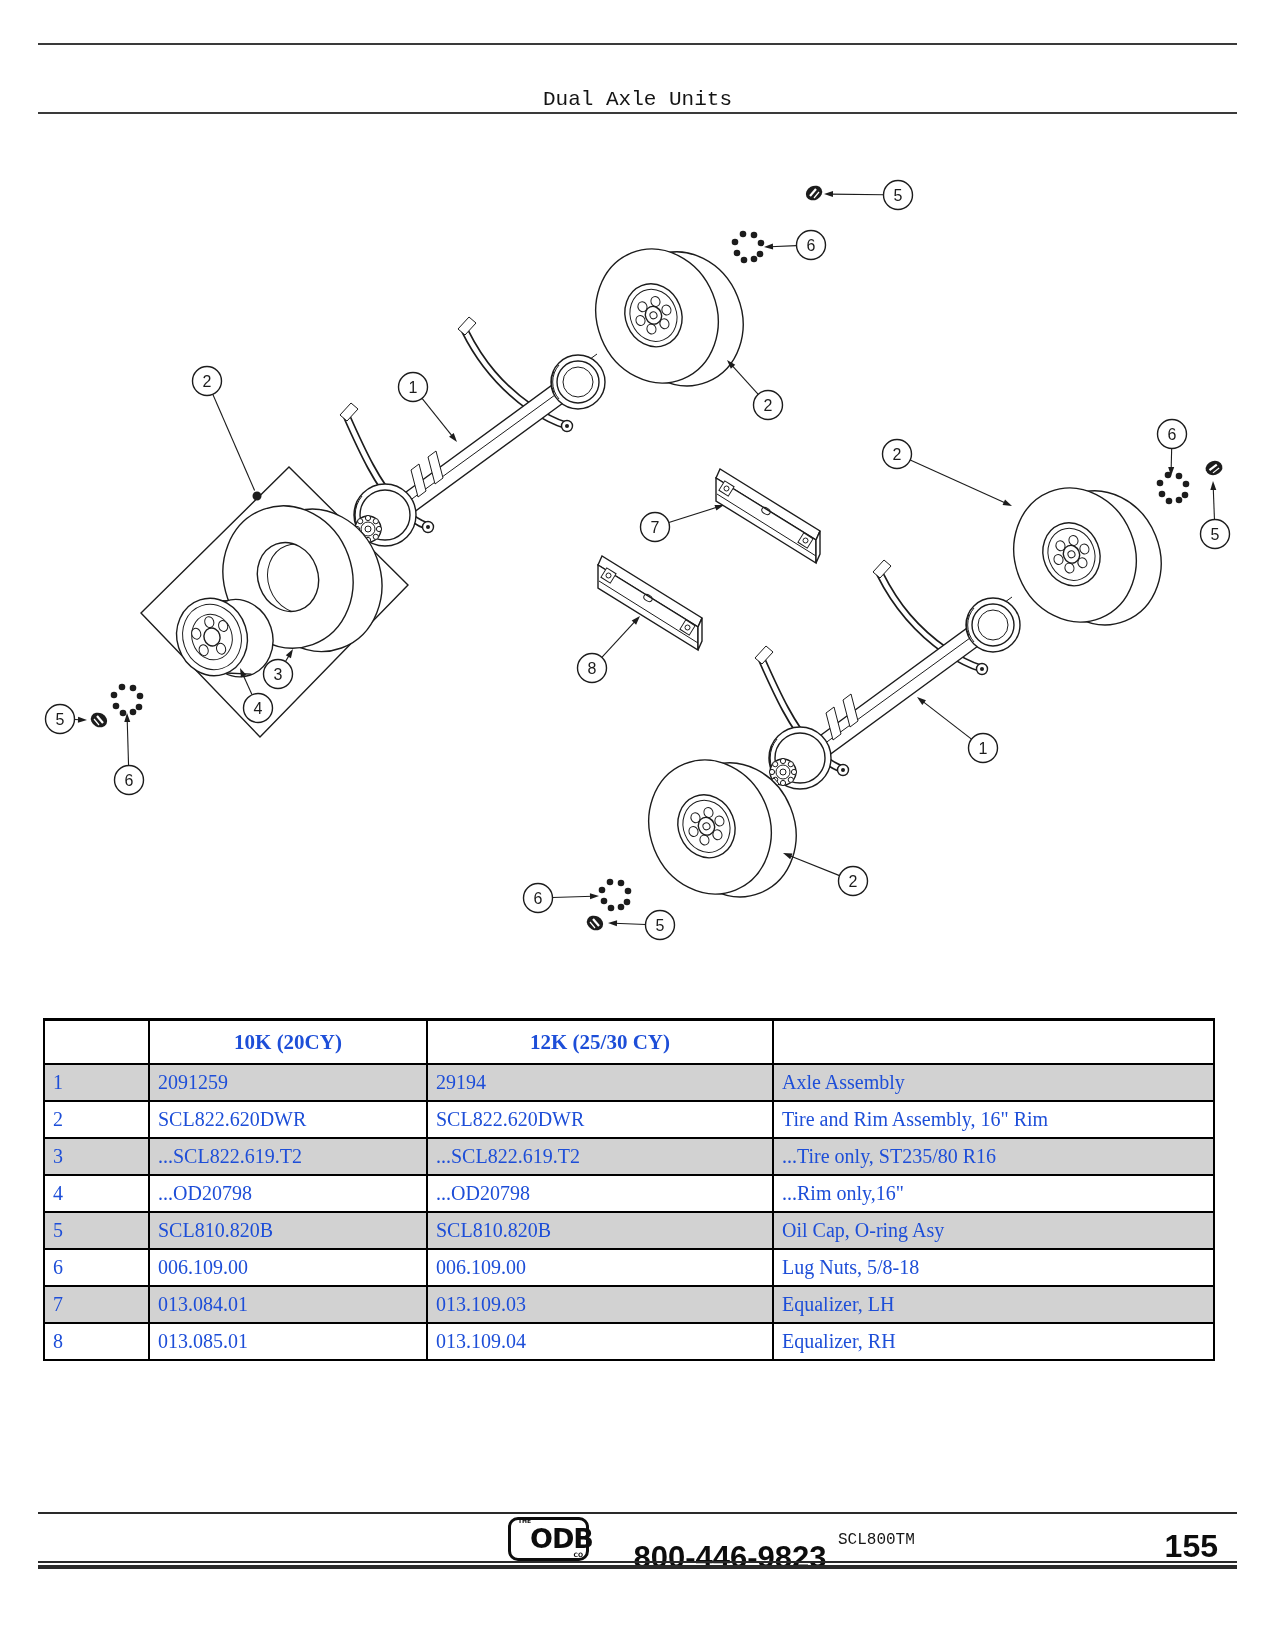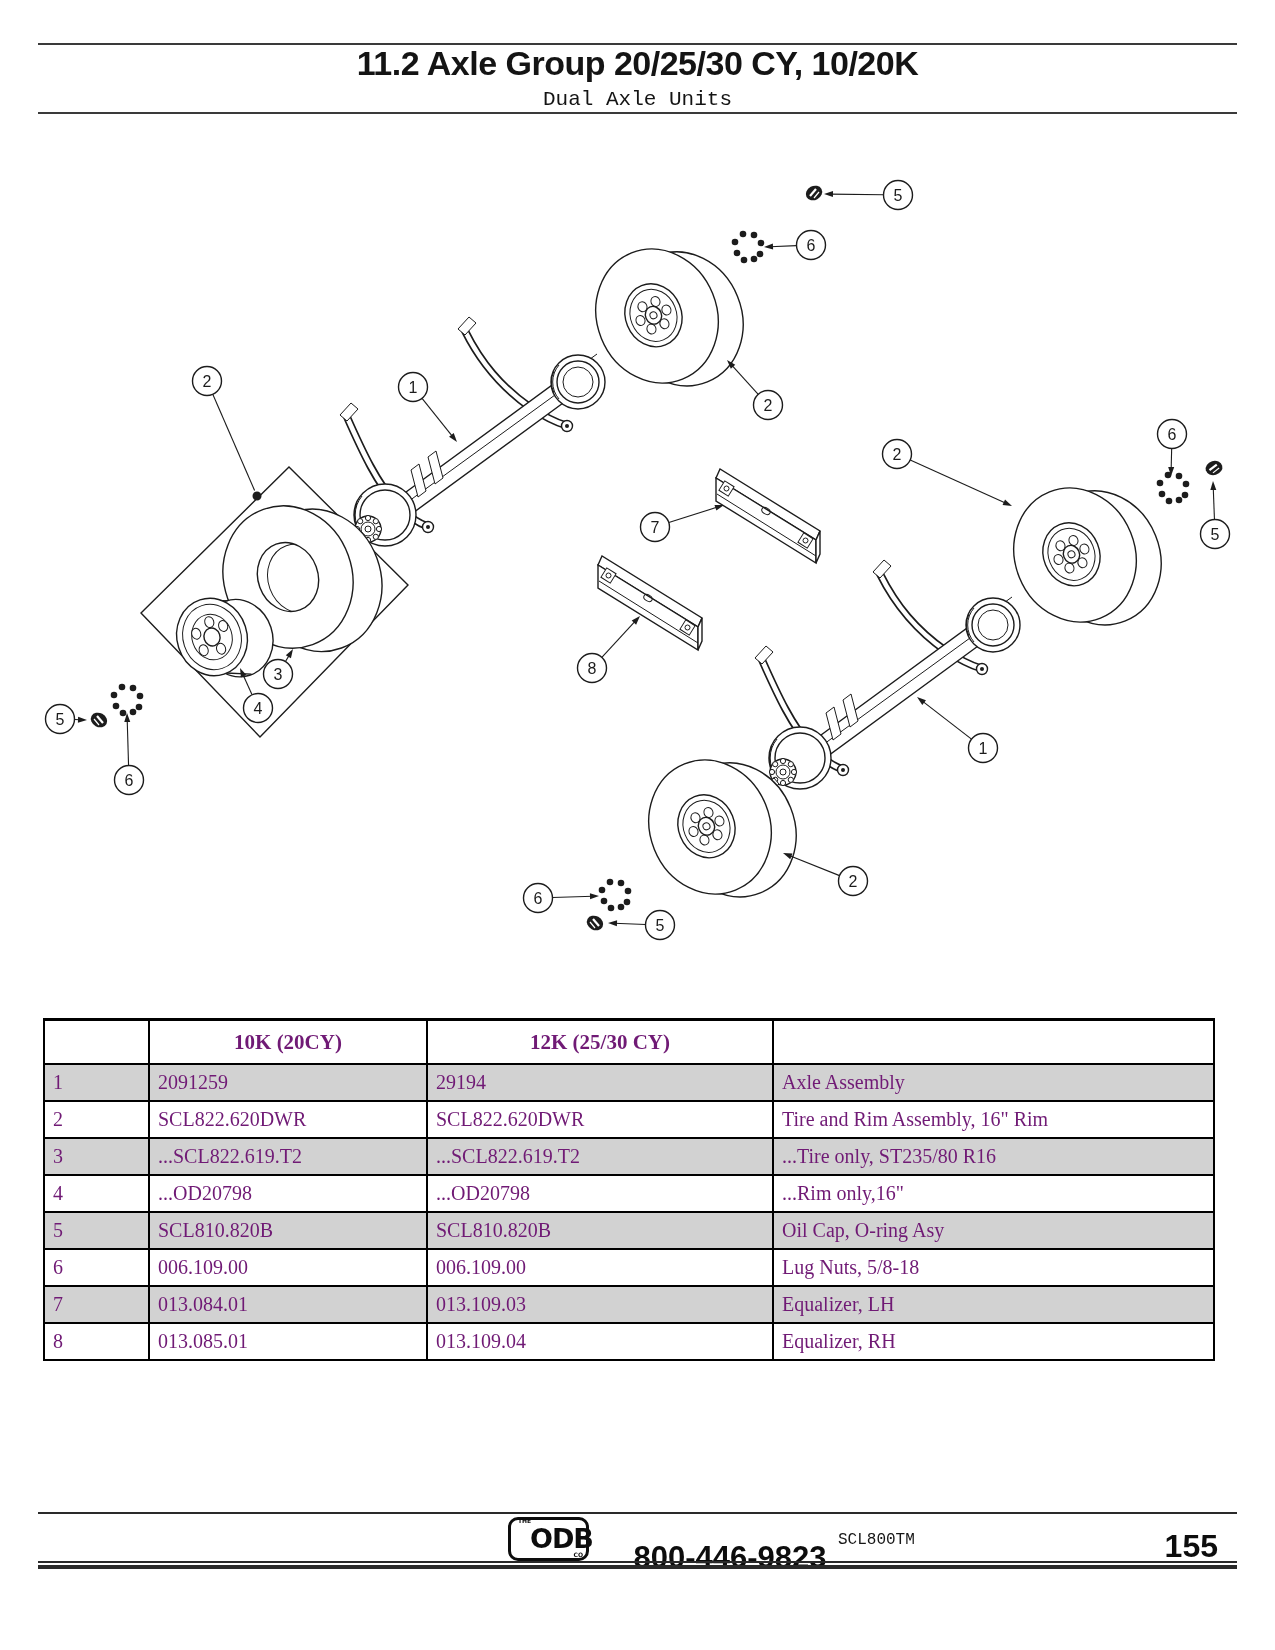--- a/index.html
+++ b/index.html
@@ -7,21 +7,21 @@
         font-family:"Liberation Serif",serif;color:#111;}
   .hr{position:absolute;left:38px;width:1199px;height:2px;background:#3a3a3a;}
   .page-title{position:absolute;left:0;top:44px;width:1275px;text-align:center;
         font-family:"Liberation Sans",sans-serif;font-weight:bold;font-size:34px;
         letter-spacing:-0.5px;color:#141414;}
   .page-subtitle{position:absolute;left:0;top:88px;width:1275px;text-align:center;
         font-size:21px;color:#141414;font-family:Liberation Mono, monospace;}
   svg.dwg{position:absolute;left:0;top:0;}
   
   table.parts{position:absolute;left:43px;top:1018px;width:1170px;border-collapse:collapse;
-        table-layout:fixed;font-size:20px;color:#701a75;}
+        table-layout:fixed;font-size:20px;color:#1d4ed8;}
   table.parts th,table.parts td{border:2.5px solid #000;padding:0 8px;overflow:hidden;
         white-space:nowrap;font-weight:normal;}
   table.parts tr.grp th{height:42px;font-weight:bold;font-size:21px;text-align:center;border-top:3px solid #000;}
   table.parts tr.cols th{height:34px;font-weight:bold;font-size:21px;border-bottom:3.5px solid #000;}
   table.parts td{height:35px;}
   table.parts tr.alt td{background:#d2d2d2;}
   .c-center{text-align:center;} .c-left{text-align:left;}
   
   .ft-line{position:absolute;left:38px;width:1199px;background:#2a2a2a;}
   .logo{position:absolute;left:508px;top:1517px;width:56px;height:38px;border:3.5px solid #0d0d0d;
@@ -45,21 +45,20 @@
   .callout circle.bubble{fill:#fff;stroke:#1c1c1c;stroke-width:1.4;}
   .callout text{font-family:"Liberation Sans",sans-serif;font-size:16px;fill:#1c1c1c;}
   .callout line{stroke:#1c1c1c;stroke-width:1.1;}
 </style>
 </head>
 <body>
 
 <div class="page">
 
   <div class="hr" style="top:43px;"></div>
-  <div class="page-title">11.2 Axle Group 20/25/30 CY, 10/20K</div>
   <div class="page-subtitle">Dual Axle Units</div>
   <div class="hr" style="top:112px;"></div>
 
   <svg class="dwg" id="dwg" width="1275" height="1000" viewBox="0 0 1275 1000">
     <defs>
 
       <g id="axleA">
         <path class="spr" d="M-38,-98 C-22,-62 -8,-32 12,-10 C24,2 33,8 42,11"></path>
         <path class="sprw" d="M-38,-98 C-22,-62 -8,-32 12,-10 C24,2 33,8 42,11"></path>
         <path class="wh thin" d="M-45,-100 l11,-12 l7,6 l-11,12 z"></path>

